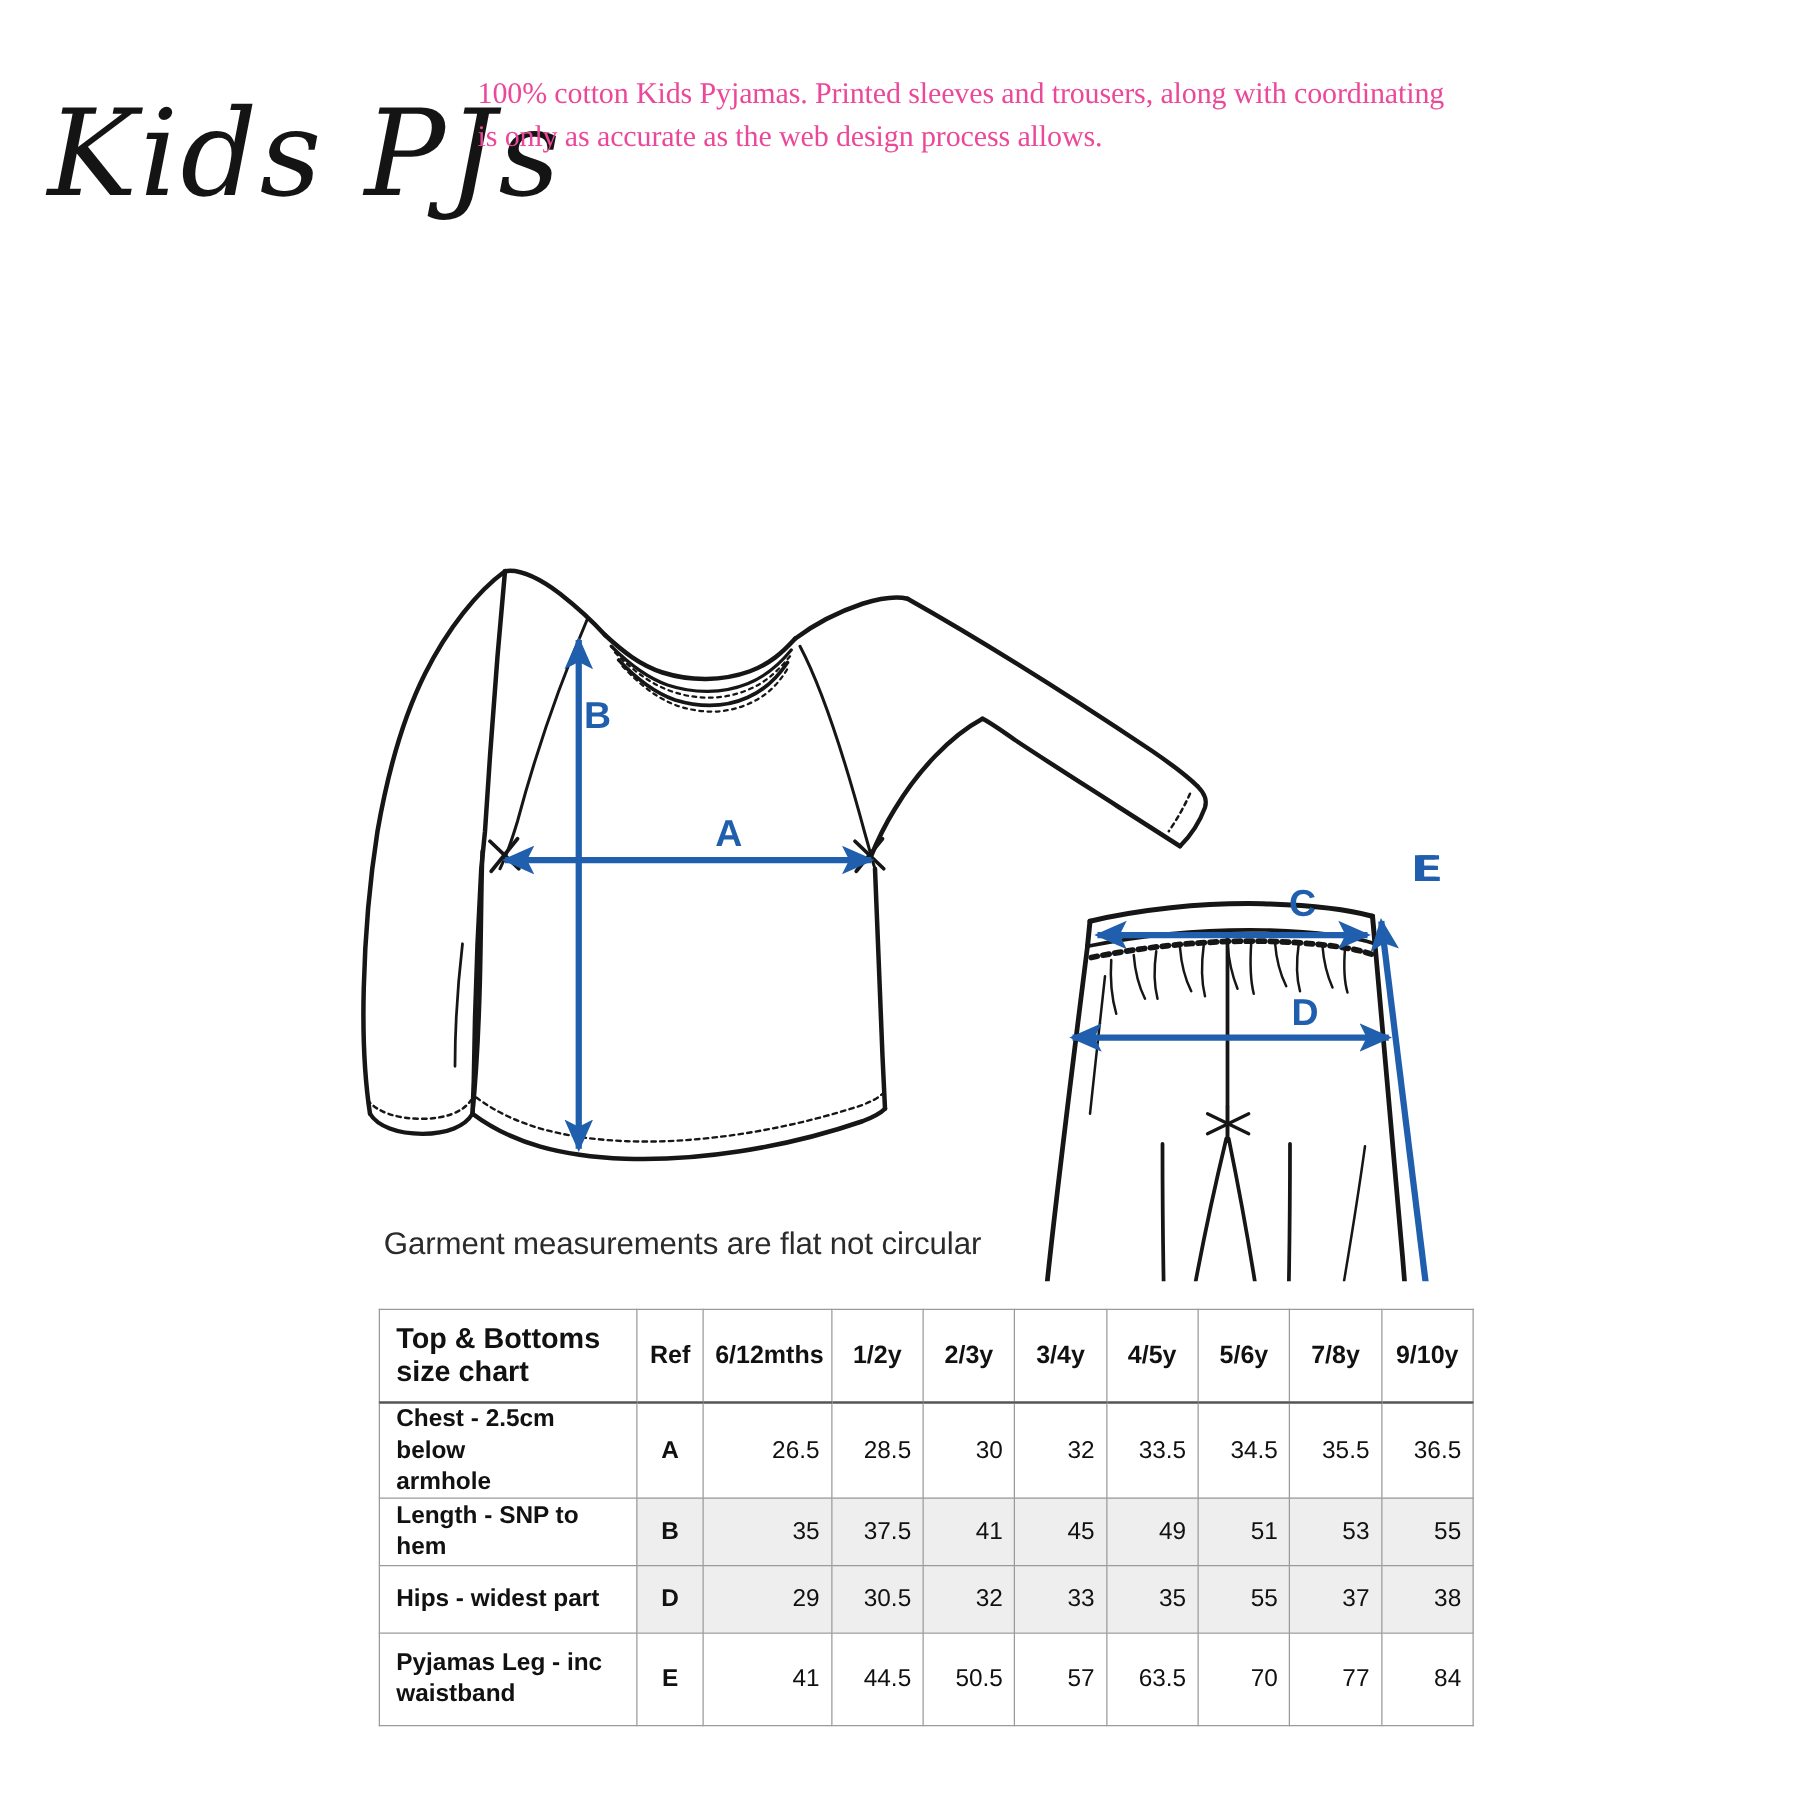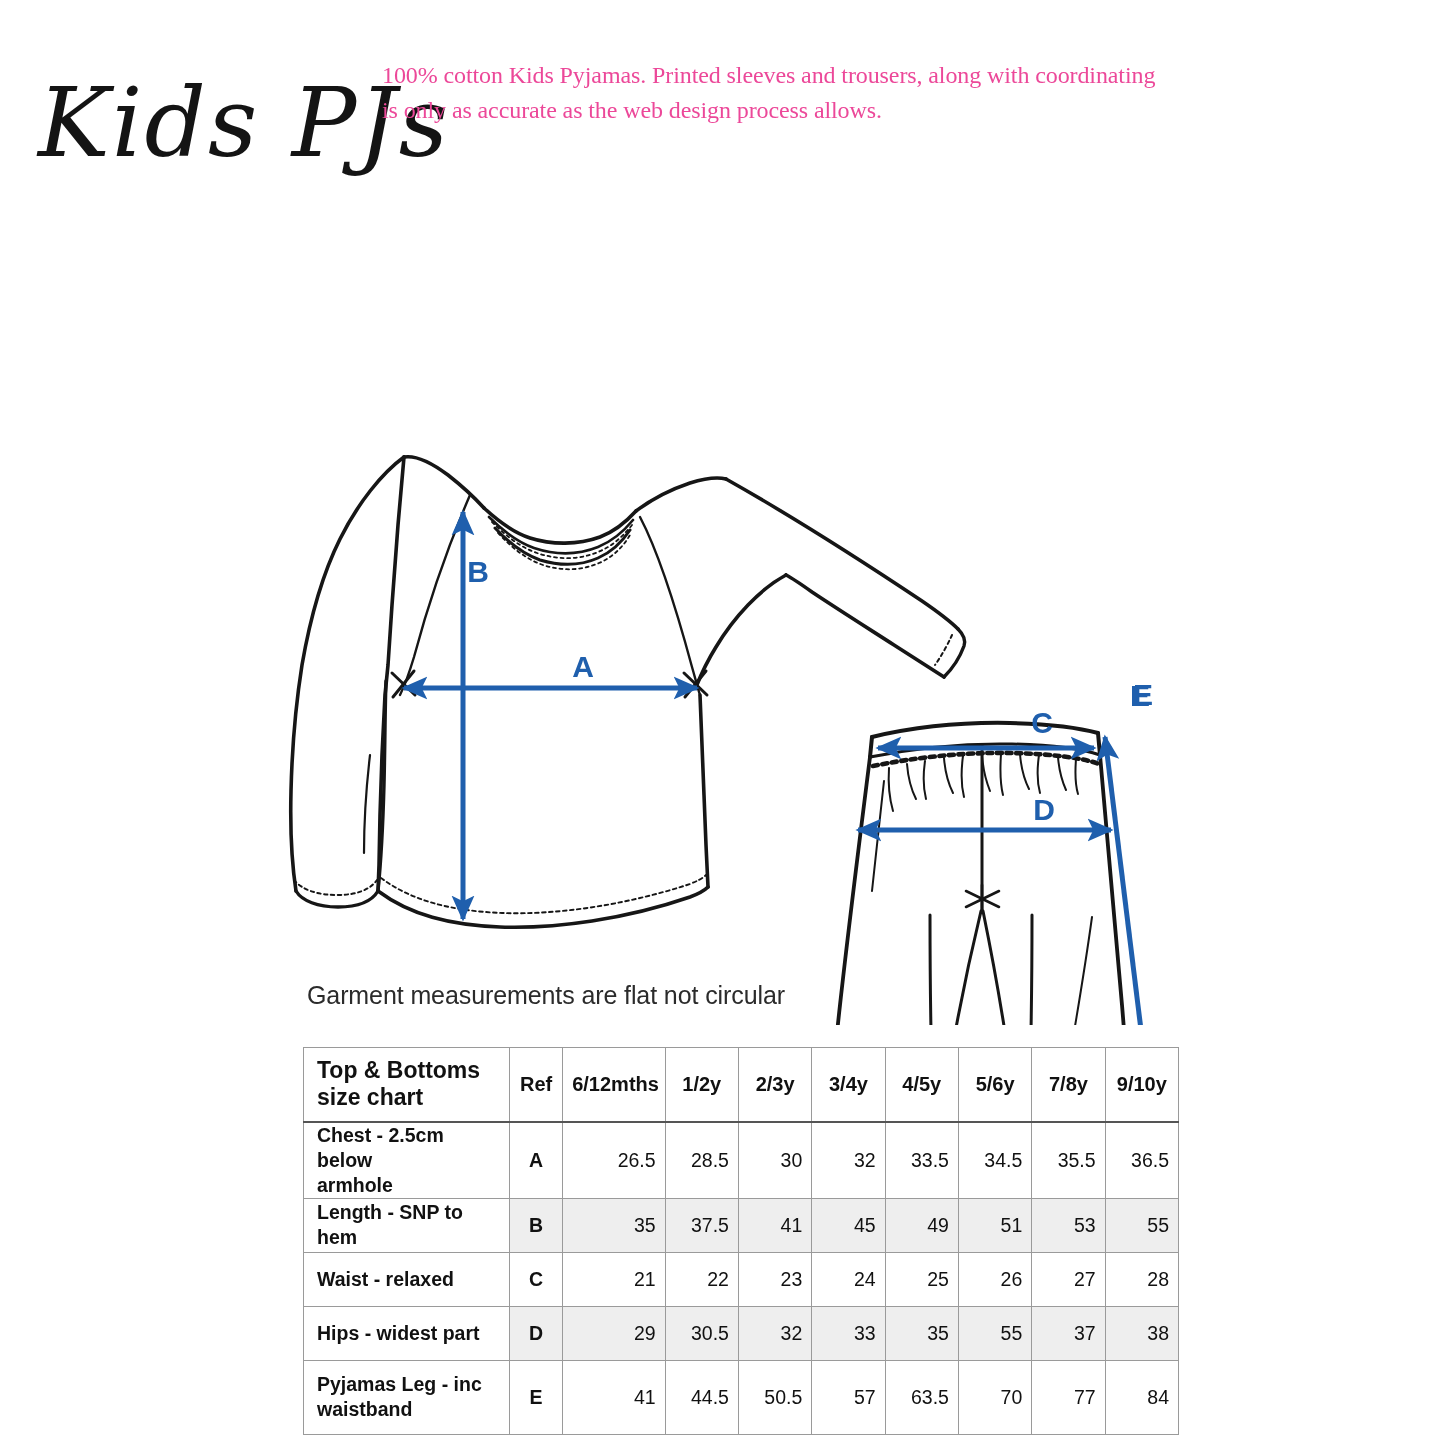--- a/index.html
+++ b/index.html
@@ -375,34 +375,20 @@
         <td class="val">35</td>
         <td class="val">37.5</td>
         <td class="val">41</td>
         <td class="val">45</td>
         <td class="val">49</td>
         <td class="val">51</td>
         <td class="val">53</td>
         <td class="val">55</td>
       </tr>
 
-      <tr>
-        <td class="rowlabel">
-          <div>Waist - relaxed</div>
-        </td>
-        <td class="refcell">C</td>
-        <td class="val">21</td>
-        <td class="val">22</td>
-        <td class="val">23</td>
-        <td class="val">24</td>
-        <td class="val">25</td>
-        <td class="val">26</td>
-        <td class="val">27</td>
-        <td class="val">28</td>
-      </tr>
 
       <tr class="striped">
         <td class="rowlabel">
           <div>Hips - widest part</div>
         </td>
         <td class="refcell">D</td>
         <td class="val">29</td>
         <td class="val">30.5</td>
         <td class="val">32</td>
         <td class="val">33</td>

